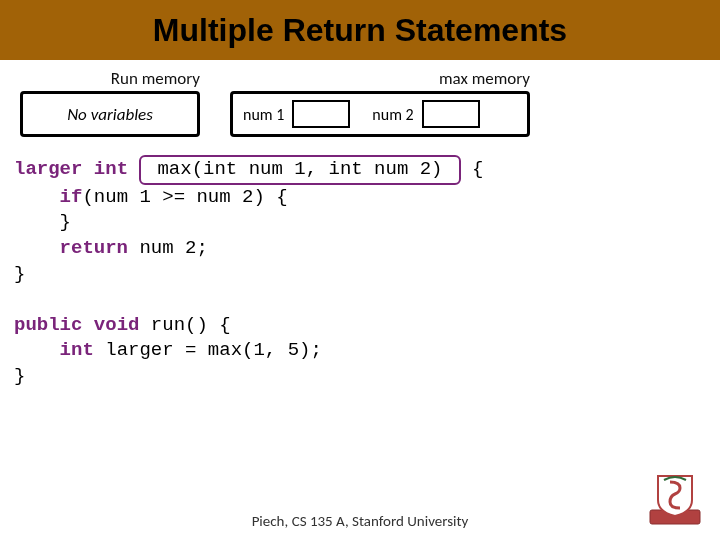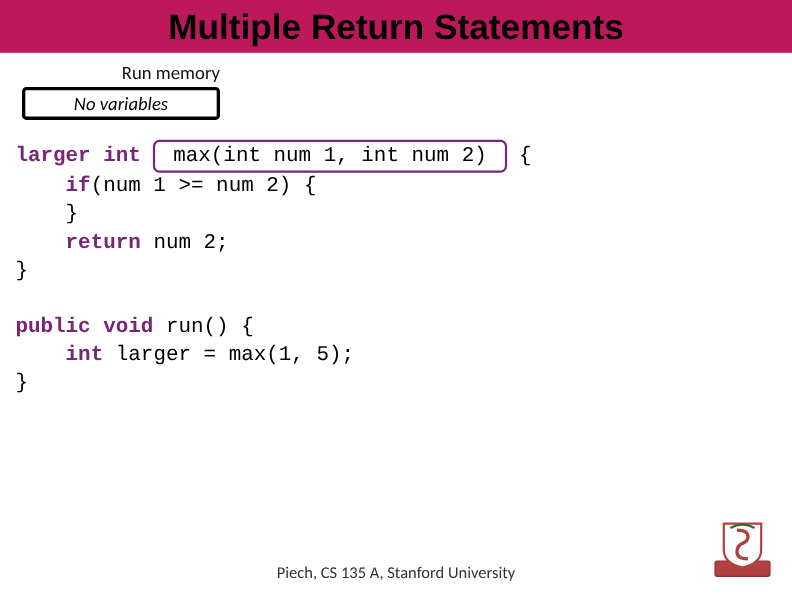--- a/index.html
+++ b/index.html
@@ -5,22 +5,22 @@
   * { box-sizing: border-box; margin: 0; padding: 0; }
   body {
     width: 720px;
     height: 540px;
     background: #fff;
     font-family: Calibri, Arial, sans-serif;
     position: relative;
     overflow: hidden;
   }
   .title-bar {
-    background: #be185d;
-    height: 48px;
+    background: #a16207;
+    height: 60px;
     width: 100%;
     display: flex;
     align-items: center;
     justify-content: center;
   }
   .title-bar h1 {
     font-size: 32px;
     font-weight: bold;
     color: #000;
     font-family: Arial, sans-serif;
@@ -41,21 +41,21 @@
     color: #111;
     margin-bottom: 2px;
     font-family: Calibri, Arial, sans-serif;
   }
   .mem-box {
     border: 3px solid #000;
     border-radius: 4px;
     display: flex;
     align-items: center;
     padding: 6px 10px;
-    height: 30px;
+    height: 46px;
   }
   .run-box { width: 180px; justify-content: center; }
   .max-box { width: 300px; gap: 4px; }
   .no-vars {
     font-style: italic;
     font-size: 17px;
     color: #000;
   }
   .var-label {
     font-size: 16px;
@@ -110,20 +110,29 @@
   <h1>Multiple Return Statements</h1>
 </div>
 
 <div class="memory-row">
   <div class="mem-block">
     <div class="mem-label">Run memory</div>
     <div class="mem-box run-box">
       <span class="no-vars">No variables</span>
     </div>
   </div>
+  <div class="mem-block">
+    <div class="mem-label" style="margin-left:6px">max memory</div>
+    <div class="mem-box max-box">
+      <span class="var-label">num 1</span>
+      <div class="var-slot"></div>
+      <span class="var-label">num 2</span>
+      <div class="var-slot"></div>
+    </div>
+  </div>
 </div>
 
 <div class="code-area">
   <div class="code-line"><span class="kw">larger</span> <span class="kw">int</span> <span class="sig-wrap">max(int num 1, int num 2)</span><span> {</span></div>
   <div class="code-line"><span>    </span><span class="kw">if</span><span>(num 1 &gt;= num 2) {</span></div>
   <div class="code-line"><span>    </span><span>}</span></div>
   <div class="code-line"><span>    </span><span class="kw">return</span><span> num 2;</span></div>
   <div class="code-line"><span>}</span></div>
   <div class="code-line">&nbsp;</div>
   <div class="code-line"><span class="kw">public</span> <span class="kw">void</span><span> run() {</span></div>

